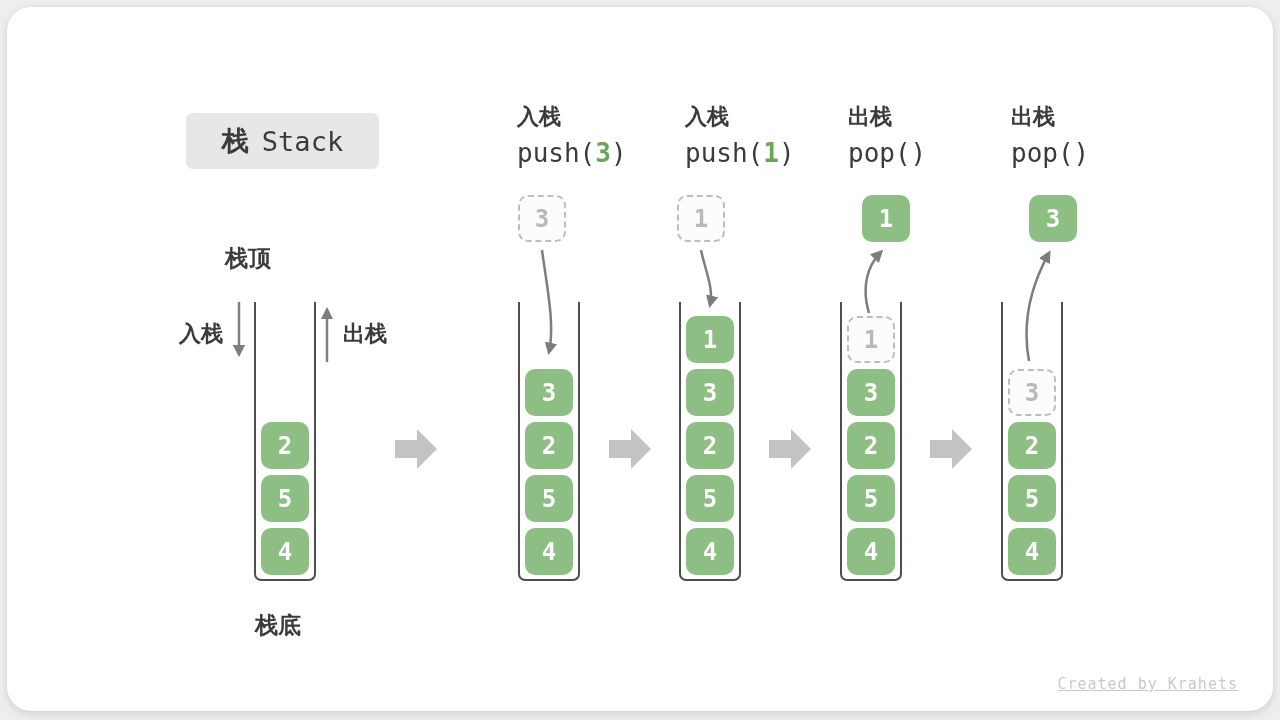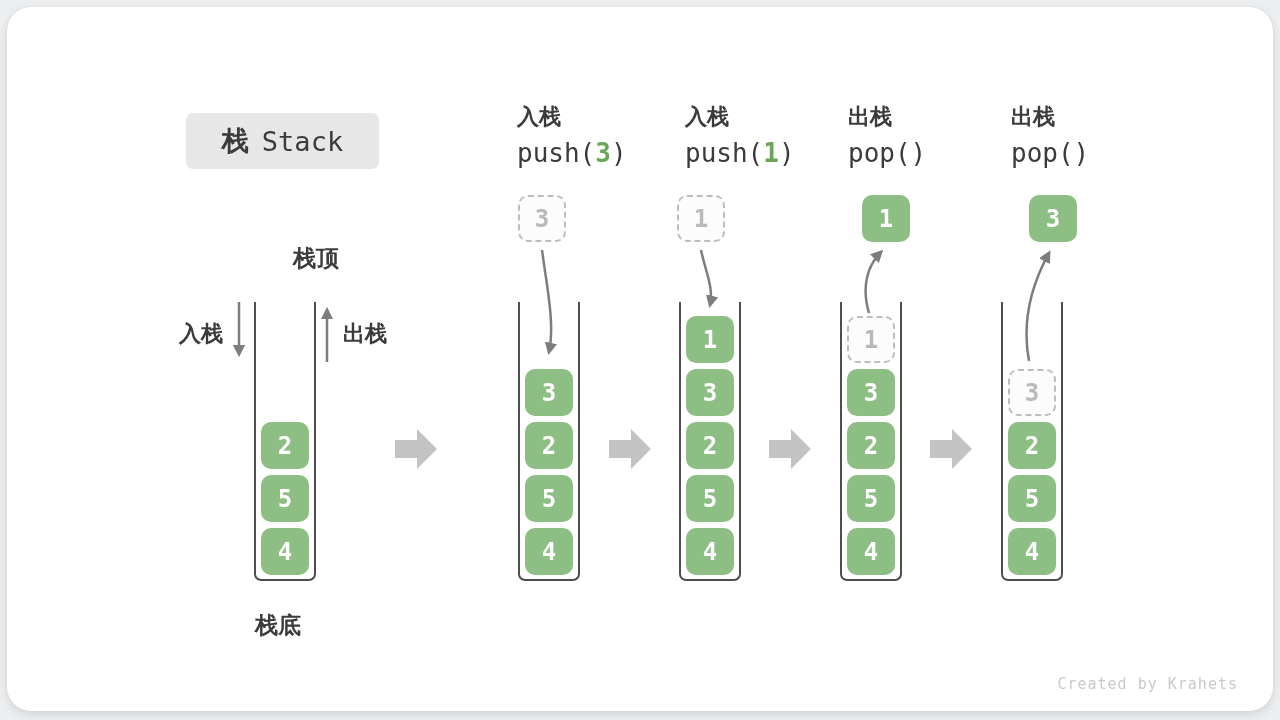--- a/index.html
+++ b/index.html
@@ -21,21 +21,21 @@
     display: flex; align-items: center; justify-content: center; gap: 13px;
     color: var(--dark, #3b3b3b);
   }
   .title-cn { font-size: 27px; font-weight: bold; }
   .title-en { font-family: "DejaVu Sans Mono", "Liberation Mono", monospace; font-size: 27px; font-weight: 500; }
 
   .side-lbl {
     position: absolute; color: var(--dark, #3b3b3b);
     font-size: 23px; font-weight: bold; white-space: nowrap;
   }
-  .lbl-top    { left: 219px; top: 243px; width: 120px; text-align: right; }
+  .lbl-top    { left: 225px; top: 243px; width: 120px; text-align: left; }
   .lbl-bottom { left: 218px; top: 610px; width: 120px; text-align: center; }
   .lbl-push   { left: 133px; top: 319px; width: 90px;  text-align: right; font-size: 22px; }
   .lbl-pop    { left: 343px; top: 319px; width: 90px;  text-align: left;  font-size: 22px; }
 
   .scene-label { position: absolute; top: 106px; white-space: nowrap; }
   .op-cn  { font-size: 22px; font-weight: bold; color: var(--dark, #3b3b3b); line-height: 1; margin-bottom: 12px; }
   .op-code {
     font-family: "DejaVu Sans Mono", "Liberation Mono", monospace;
     font-size: 26px; color: var(--dark, #3b3b3b); line-height: 1;
   }
@@ -54,21 +54,21 @@
     font-size: 24px; font-weight: bold;
   }
   .cell.green { background: var(--green, #8dbe84); color: #ffffff; }
   .cell.ghost {
     background: #fcfcfc; border: 2px dashed #bdbdbd; color: #b9b9b9;
   }
 
   .watermark {
     position: absolute; right: 42px; top: 675px;
     font-family: "DejaVu Sans Mono", "Liberation Mono", monospace;
-    font-size: 15px; color: var(--wm, #c9c9c9); letter-spacing: 1px;
+    font-size: 15px; color: var(--wm, #c9c9c9); letter-spacing: 1px; text-decoration: underline;
   }
 </style>
 </head>
 <body>
 
 <div class="page">
   <div class="card"></div>
 
   <div class="layer">
 

